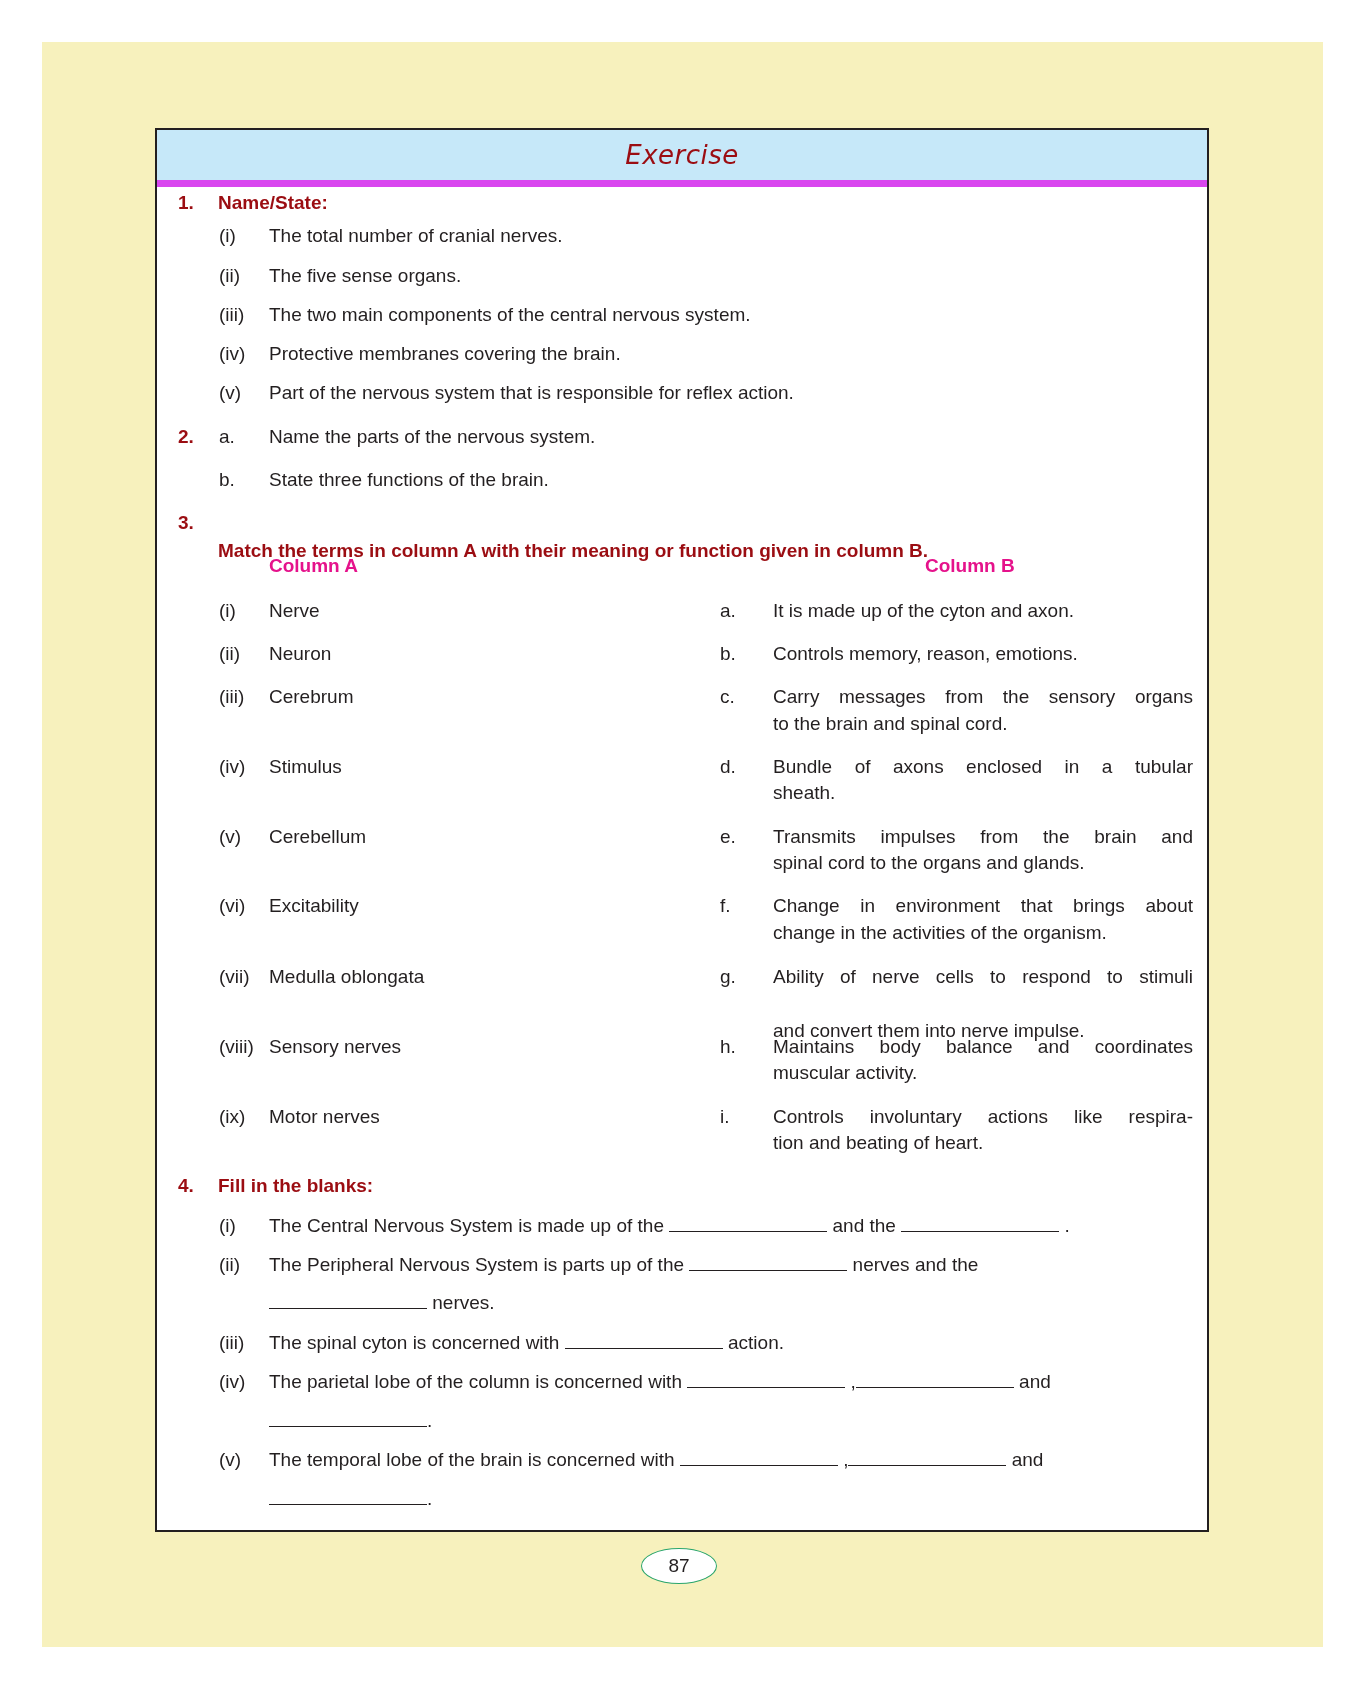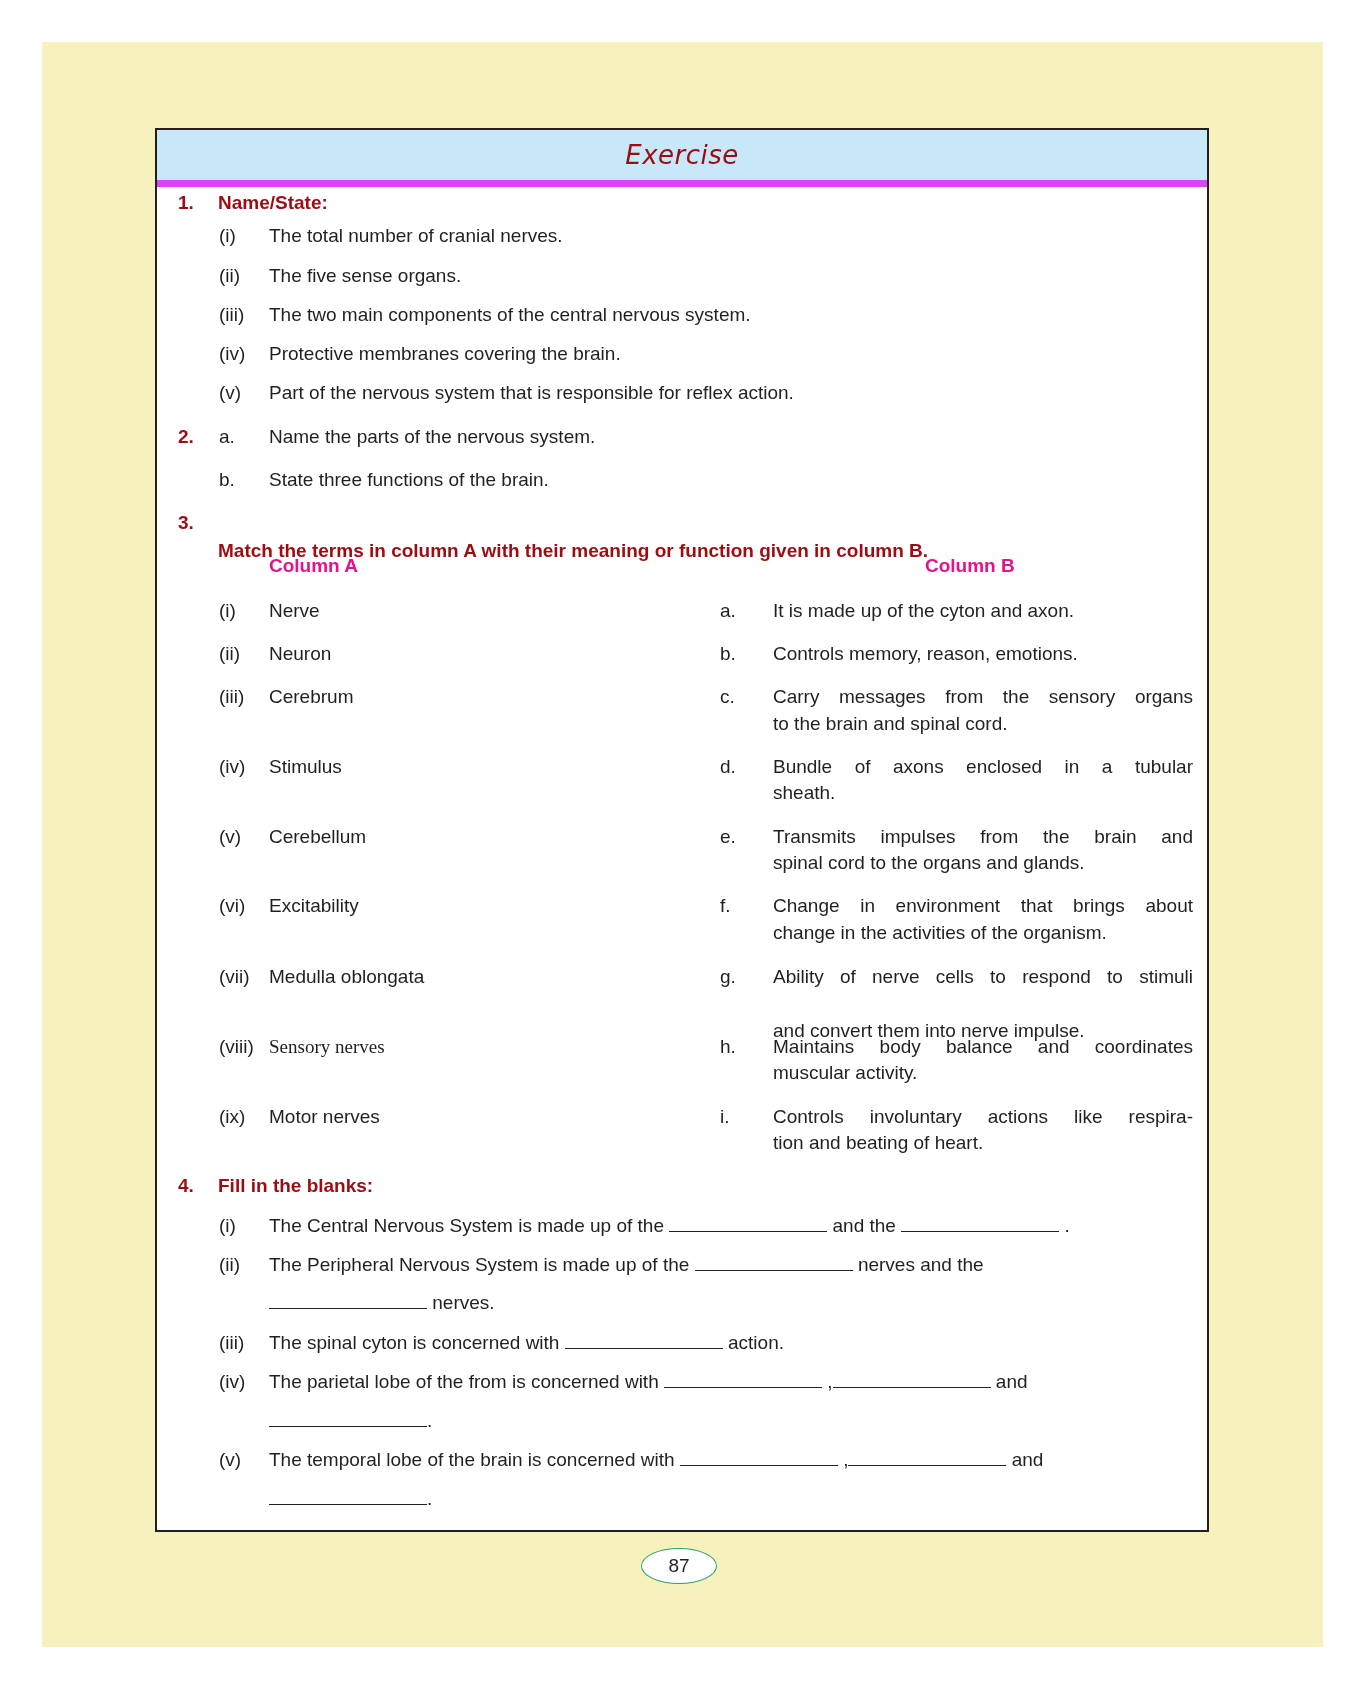--- a/index.html
+++ b/index.html
@@ -65,21 +65,21 @@
 <div class="t" style="left:269px;top:686px;">Cerebrum</div>
 <div class="t" style="left:219px;top:756px;">(iv)</div>
 <div class="t" style="left:269px;top:756px;">Stimulus</div>
 <div class="t" style="left:219px;top:826px;">(v)</div>
 <div class="t" style="left:269px;top:826px;">Cerebellum</div>
 <div class="t" style="left:219px;top:895px;">(vi)</div>
 <div class="t" style="left:269px;top:895px;">Excitability</div>
 <div class="t" style="left:219px;top:966px;">(vii)</div>
 <div class="t" style="left:269px;top:966px;">Medulla oblongata</div>
 <div class="t" style="left:219px;top:1036px;">(viii)</div>
-<div class="t" style="left:269px;top:1036px;font-family:Liberation Serif, serif;">Sensory nerves</div>
+<div class="t" style="left:269px;top:1036px;">Sensory nerves</div>
 <div class="t" style="left:219px;top:1106px;">(ix)</div>
 <div class="t" style="left:269px;top:1106px;">Motor nerves</div>
 
 <div class="t" style="left:720px;top:600px;">a.</div>
 <div class="t" style="left:773px;top:600px;">It is made up of the cyton and axon.</div>
 <div class="t" style="left:720px;top:643px;">b.</div>
 <div class="t" style="left:773px;top:643px;">Controls memory, reason, emotions.</div>
 
 <div class="t" style="left:720px;top:686px;">c.</div>
 <div class="t just" style="left:773px;top:686px;">Carry messages from the sensory organs</div>
@@ -116,39 +116,39 @@
 <div class="t" style="left:269px;top:1215px;">
   <span>The Central Nervous System is made up of the</span>
   <span class="blank"></span>
   <span>and the</span>
   <span class="blank"></span>
   <span>.</span>
 </div>
 
 <div class="t" style="left:219px;top:1254px;">(ii)</div>
 <div class="t" style="left:269px;top:1254px;">
-  <span>The Peripheral Nervous System is made up of the</span>
+  <span>The Peripheral Nervous System is parts up of the</span>
   <span class="blank"></span>
   <span>nerves and the</span>
 </div>
 <div class="t" style="left:269px;top:1292px;">
   <span class="blank"></span>
   <span>nerves.</span>
 </div>
 
 <div class="t" style="left:219px;top:1332px;">(iii)</div>
 <div class="t" style="left:269px;top:1332px;">
   <span>The spinal cyton is concerned with</span>
   <span class="blank"></span>
   <span>action.</span>
 </div>
 
 <div class="t" style="left:219px;top:1371px;">(iv)</div>
 <div class="t" style="left:269px;top:1371px;">
-  <span>The parietal lobe of the from is concerned with</span>
+  <span>The parietal lobe of the column is concerned with</span>
   <span class="blank"></span>
   <span>,</span><span class="blank"></span>
   <span>and</span>
 </div>
 <div class="t" style="left:269px;top:1410px;">
   <span class="blank"></span><span>.</span>
 </div>
 
 <div class="t" style="left:219px;top:1449px;">(v)</div>
 <div class="t" style="left:269px;top:1449px;">

